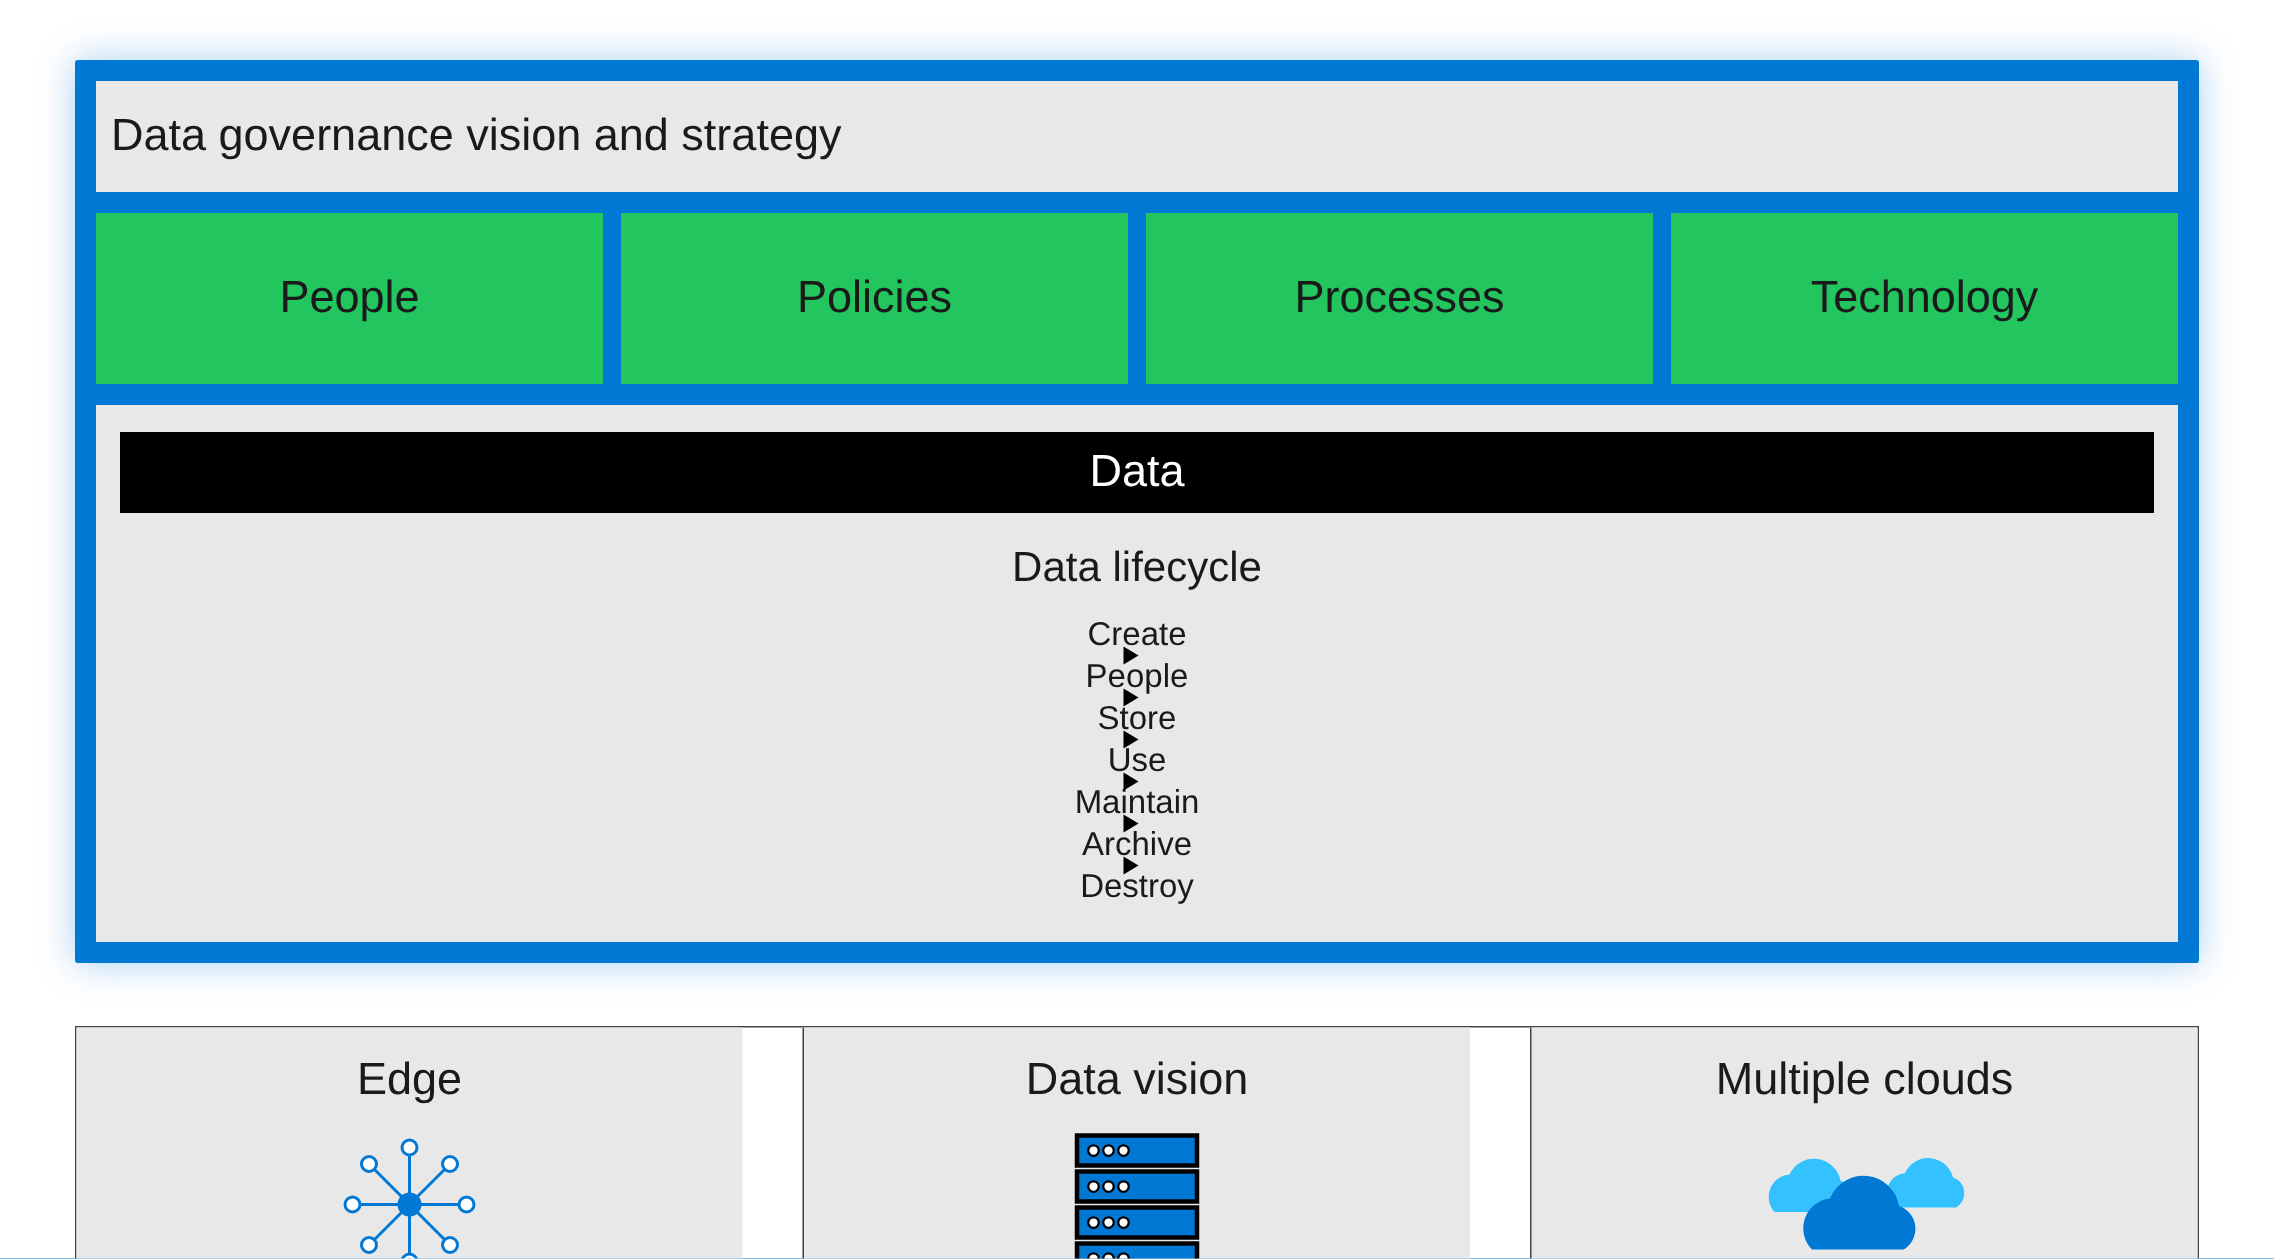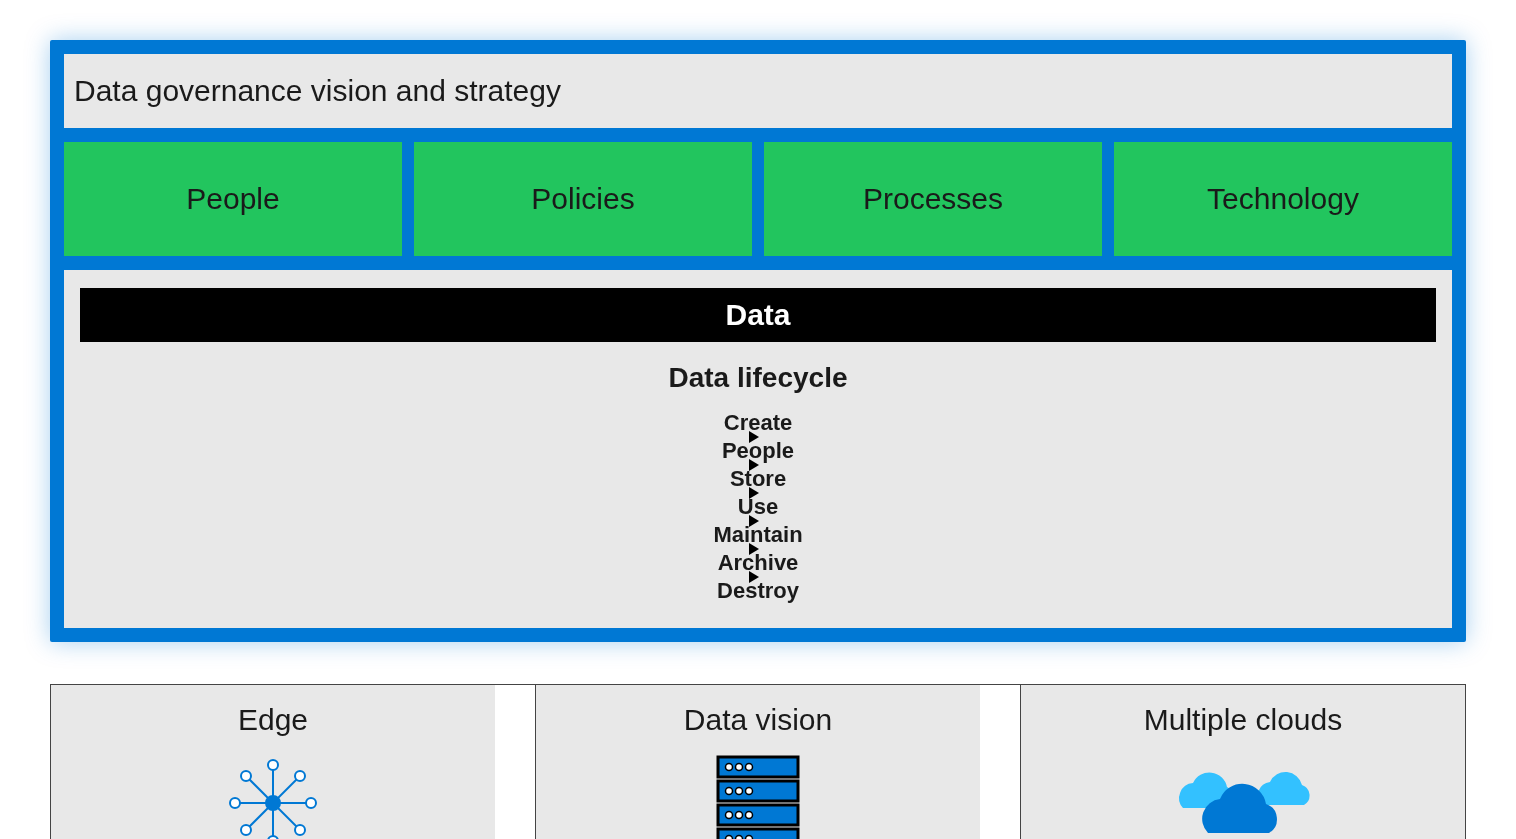--- a/index.html
+++ b/index.html
@@ -32,21 +32,20 @@
     flex: 1;
     background: #22c55e;
     text-align: center;
     font-size: 30px;
     padding: 40px 10px;
   }
   .data-section {
     background: #e8e8e8;
     margin-top: 14px;
     padding: 18px 16px 24px 16px;
-    font-weight: bold;
   }
   .data-band {
     background: #000000;
     color: #ffffff;
     text-align: center;
     font-size: 30px;
     padding: 10px;
   }
   .lifecycle-title {
     text-align: center;

